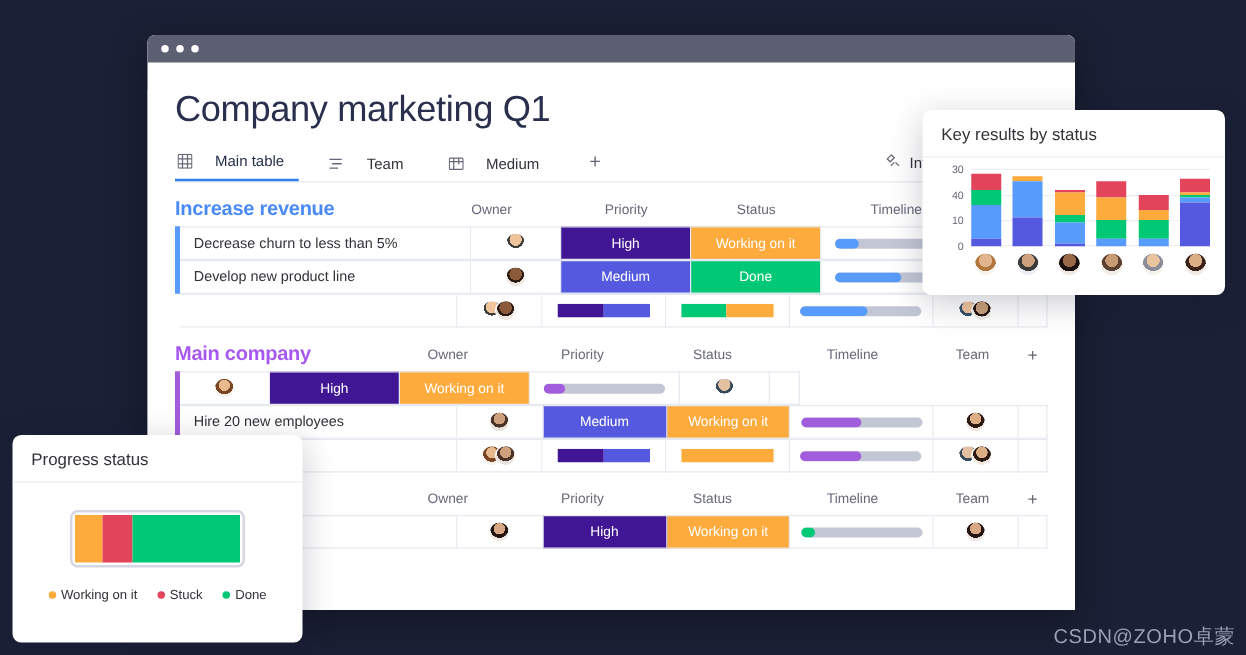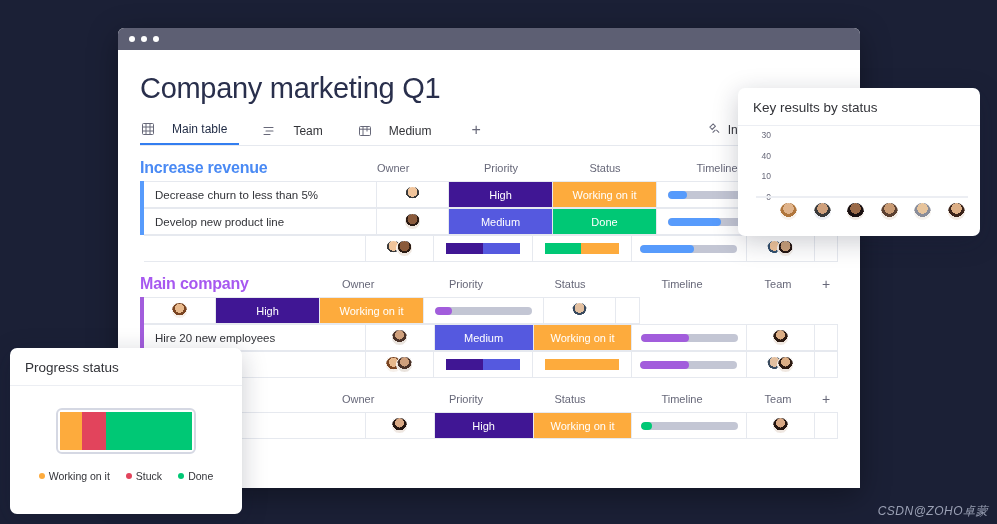--- a/index.html
+++ b/index.html
@@ -108,21 +108,21 @@
 
   
   .pop {
     position: absolute; background: #fff; border-radius: 7px;
     box-shadow: 0 6px 26px rgba(20,23,45,.22); overflow: hidden;
   }
   #pop-key { left: 738px; top: 88px; width: 242px; height: 148px; }
   .pop-head { padding: 12px 15px 10px; font-size: 13.5px; color: #323338;
               border-bottom: 1px solid #eceef3; }
   .chart { position: relative; padding: 9px 12px 6px 12px; }
-  .chart-area { position: relative; display: flex; flex-direction: column; }
+  .chart-area { position: relative; display: flex; }
   .yaxis { width: 21px; position: relative; height: 62px; }
   .yaxis span { position: absolute; right: 0; font-size: 8.5px; color: #676879;
                 transform: translateY(-50%); }
   .plot { position: relative; flex: 1; height: 62px; margin-left: 6px;
           display: flex; align-items: flex-end; justify-content: space-between; }
   .grid { position: absolute; left:0; right:0; top:0; bottom:0; }
   .grid i { position: absolute; left: 0; right: 0; height: 1px; background: #eceef3; }
   .bar { width: 24px; display: flex; flex-direction: column;
          justify-content: flex-end; position: relative; z-index: 2; }
   .bar s { display: block; text-decoration: none; }
@@ -138,22 +138,22 @@
              border: 2px solid #d5d8e3; border-radius: 6px; padding: 2px;
              display: flex; overflow: hidden; background:#fff; }
   .battery > i { display:block; height: 100%; }
   .battery::after { content:''; position: absolute; right: -8px; top: 13px;
              width: 8px; height: 18px; background: #d5d8e3; border-radius: 0 4px 4px 0; }
   .legend { display: flex; justify-content: center; gap: 16px; margin-top: 16px;
             font-size: 10.5px; color: #323338; }
   .legend span { display: flex; align-items: center; gap: 4px; }
   .legend b { width: 6px; height: 6px; border-radius: 50%; display:block; }
 
-  .watermark { position: absolute; right: 9px; bottom: 4px; font-size: 12px;
-               color: #9aa0b4; letter-spacing: .5px; font-style: italic; }
+  .watermark { position: absolute; right: 9px; bottom: 4px; font-size: 16px;
+               color: #9aa0b4; letter-spacing: .5px; }
 </style>
 </head>
 <body>
 
 <div id="root">
 
   <div class="window">
     <div class="titlebar">
       <span class="dot"></span>
       <span class="dot"></span>

